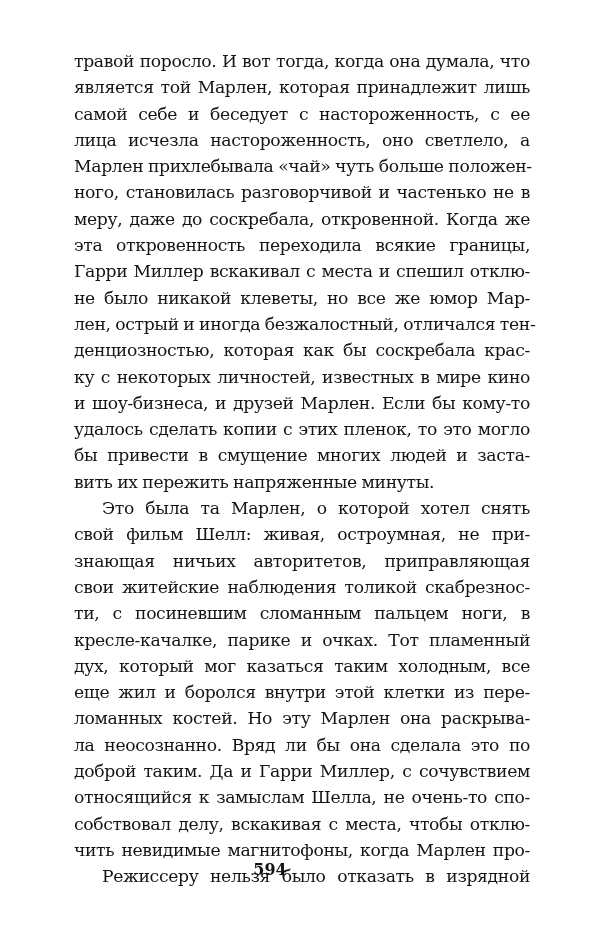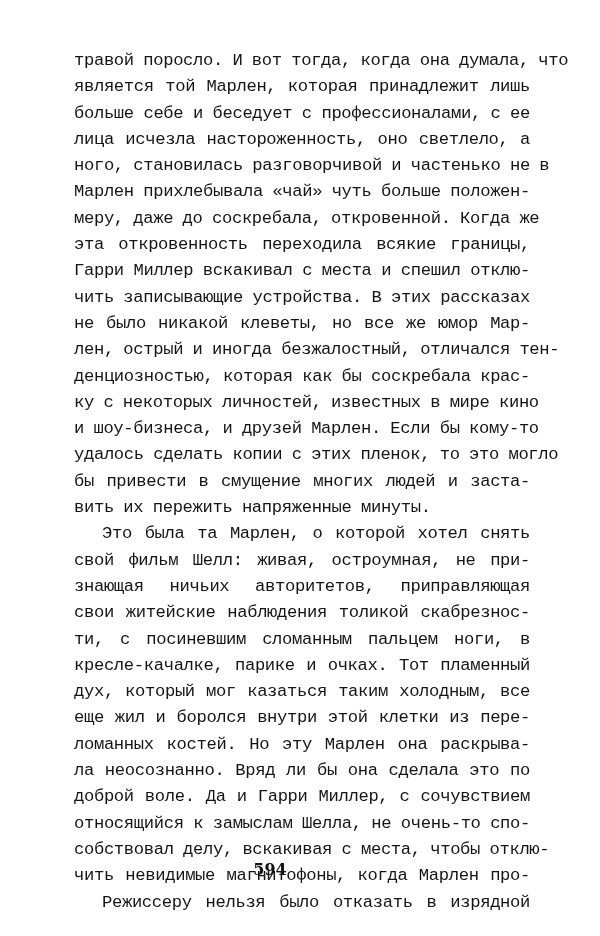--- a/index.html
+++ b/index.html
@@ -28,21 +28,20 @@
       text-align: justify;
       letter-spacing: -0.35px;
       word-spacing: -0.5px;
     }
     .line {
       display: block;
       white-space: nowrap;
       text-align: justify;
       text-align-last: justify;
       height: 26.3px;
-      font-family: Liberation Mono, monospace;
     }
     .line.last {
       text-align-last: left;
     }
     .indent {
       padding-left: 28px;
     }
     .page-number {
       position: absolute;
       top: 860px;
@@ -55,49 +54,48 @@
       color: #141414;
     }
   </style>
 </head>
 <body>
 
 <div class="page">
   <p class="paragraph">
     <span class="line">травой поросло. И вот тогда, когда она думала, что</span>
     <span class="line">является той Марлен, которая принадлежит лишь</span>
-    <span class="line">больше себе и беседует с профессионалами, с ее</span>
+    <span class="line">самой себе и беседует с настороженность, с ее</span>
     <span class="line">лица исчезла настороженность, оно светлело, а</span>
+    <span class="line">Марлен прихлебывала «чай» чуть больше положен-</span>
     <span class="line">ного, становилась разговорчивой и частенько не в</span>
-    <span class="line">Марлен прихлебывала «чай» чуть больше положен-</span>
     <span class="line">меру, даже до соскребала, откровенной. Когда же</span>
     <span class="line">эта откровенность переходила всякие границы,</span>
     <span class="line">Гарри Миллер вскакивал с места и спешил отклю-</span>
-    <span class="line">чить записывающие устройства. В этих рассказах</span>
     <span class="line">не было никакой клеветы, но все же юмор Мар-</span>
     <span class="line">лен, острый и иногда безжалостный, отличался тен-</span>
     <span class="line">денциозностью, которая как бы соскребала крас-</span>
     <span class="line">ку с некоторых личностей, известных в мире кино</span>
     <span class="line">и шоу-бизнеса, и друзей Марлен. Если бы кому-то</span>
     <span class="line">удалось сделать копии с этих пленок, то это могло</span>
     <span class="line">бы привести в смущение многих людей и заста-</span>
     <span class="line last">вить их пережить напряженные минуты.</span>
   </p>
   <p class="paragraph">
     <span class="line indent">Это была та Марлен, о которой хотел снять</span>
     <span class="line">свой фильм Шелл: живая, остроумная, не при-</span>
     <span class="line">знающая ничьих авторитетов, приправляющая</span>
     <span class="line">свои житейские наблюдения толикой скабрезнос-</span>
     <span class="line">ти, с посиневшим сломанным пальцем ноги, в</span>
     <span class="line">кресле-качалке, парике и очках. Тот пламенный</span>
     <span class="line">дух, который мог казаться таким холодным, все</span>
     <span class="line">еще жил и боролся внутри этой клетки из пере-</span>
     <span class="line">ломанных костей. Но эту Марлен она раскрыва-</span>
     <span class="line">ла неосознанно. Вряд ли бы она сделала это по</span>
-    <span class="line">доброй воле. Да и Гарри Миллер, с сочувствием</span>
+    <span class="line">доброй таким. Да и Гарри Миллер, с сочувствием</span>
     <span class="line">относящийся к замыслам Шелла, не очень-то спо-</span>
     <span class="line">собствовал делу, вскакивая с места, чтобы отклю-</span>
     <span class="line">чить невидимые магнитофоны, когда Марлен про-</span>
   </p>
   <p class="paragraph">
     <span class="line indent">Режиссеру нельзя было отказать в изрядной</span>
 
   </p>
 </div>
 

